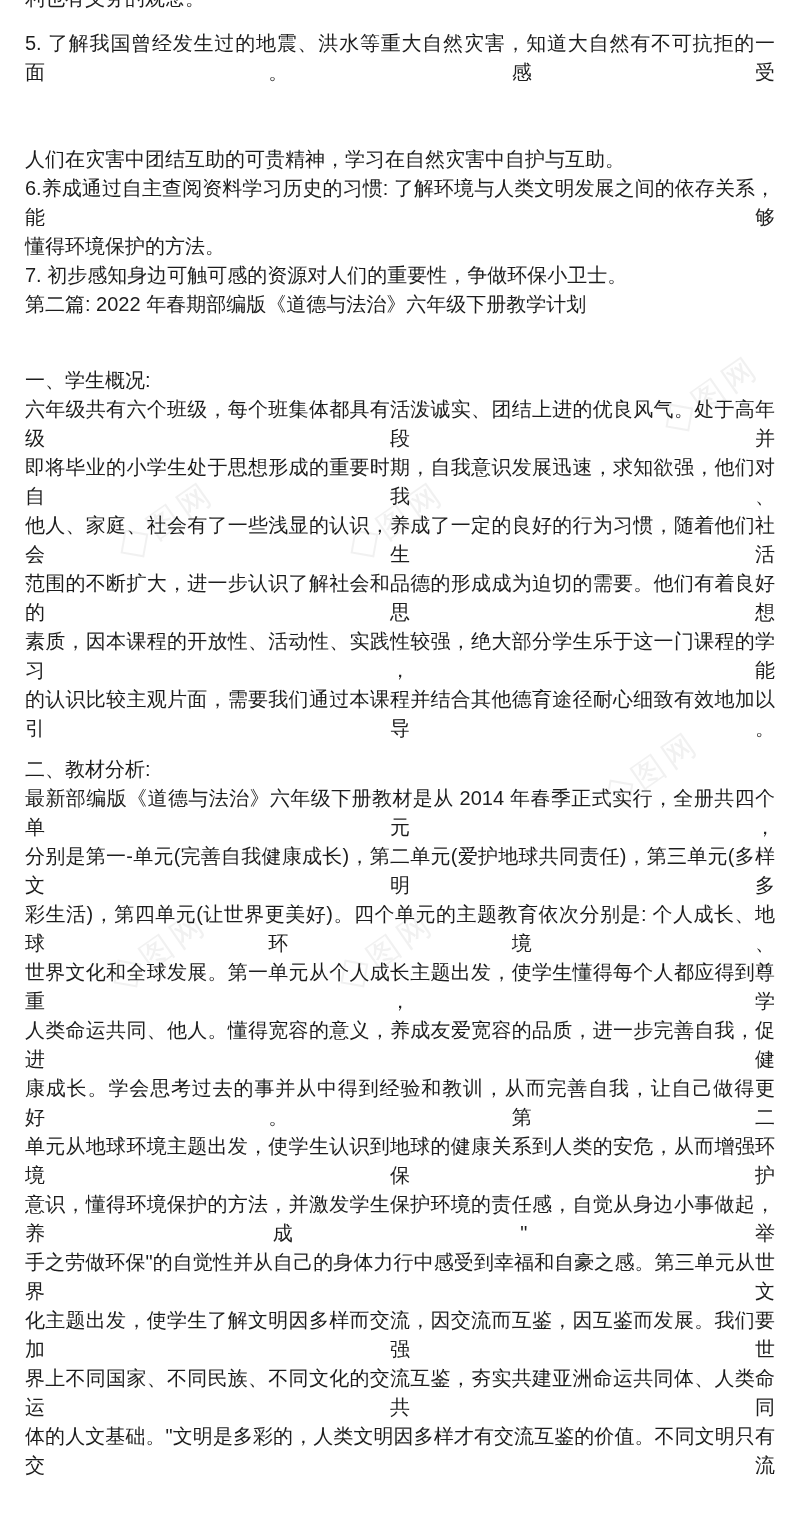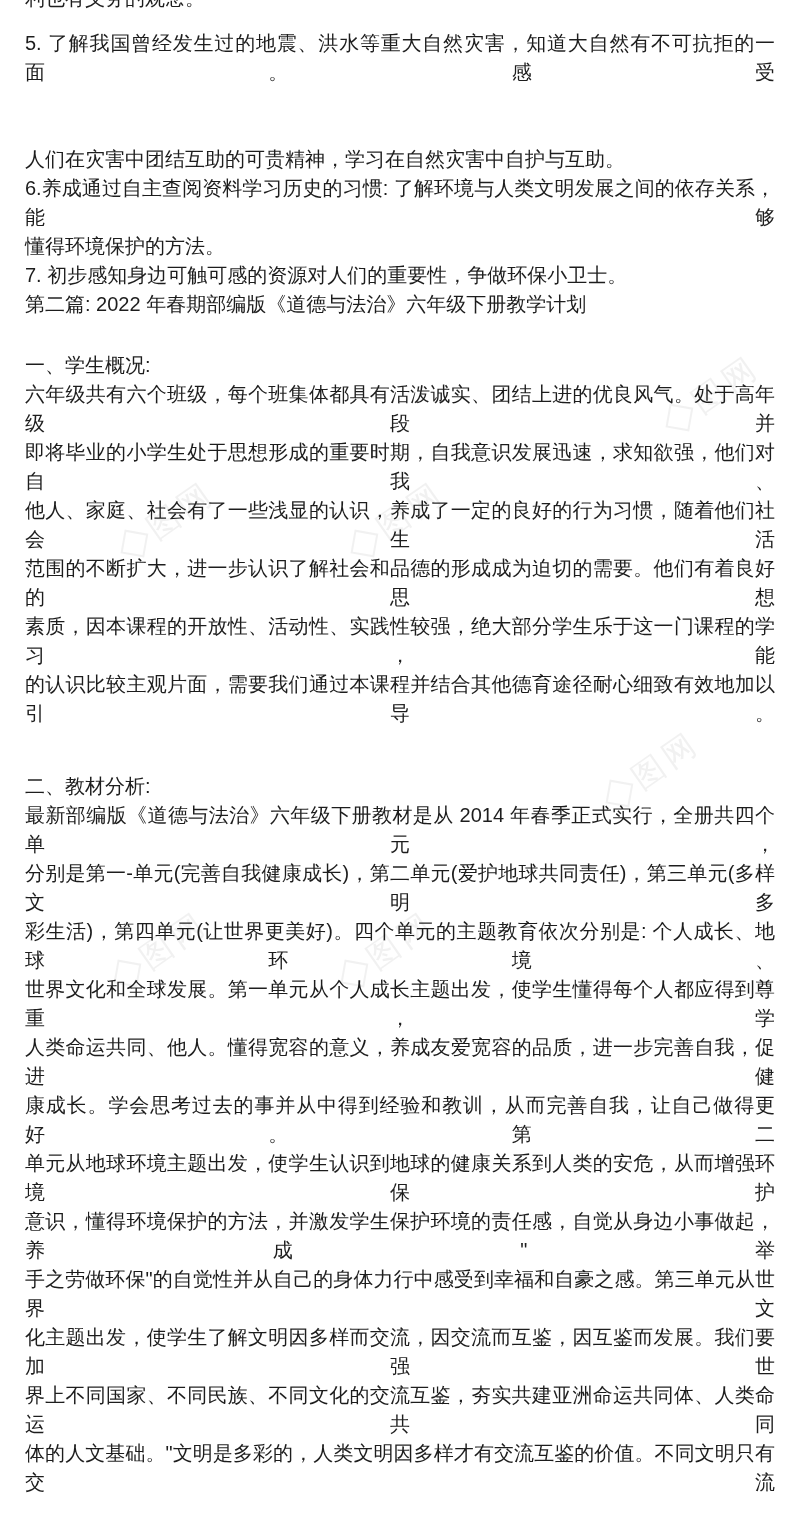--- a/index.html
+++ b/index.html
@@ -93,28 +93,28 @@
   <div class="doc" id="doc-body">
       <div class="line cut">
         <span>利也有义务的观念。</span>
       </div>
       <div class="line just"><span>5. 了解我国曾经发生过的地震、洪水等重大自然灾害，知道大自然有不可抗拒的一面。感受</span></div>
       <div class="line" style="margin-top: 58px;"><span>人们在灾害中团结互助的可贵精神，学习在自然灾害中自护与互助。</span></div>
       <div class="line just"><span>6.养成通过自主查阅资料学习历史的习惯: 了解环境与人类文明发展之间的依存关系，能够</span></div>
       <div class="line"><span>懂得环境保护的方法。</span></div>
       <div class="line"><span>7. 初步感知身边可触可感的资源对人们的重要性，争做环保小卫士。</span></div>
       <div class="line"><span>第二篇: 2022 年春期部编版《道德与法治》六年级下册教学计划</span></div>
-      <div class="line" style="margin-top: 32px;"><span>一、学生概况:</span></div>
+      <div class="line" style="margin-top: 47px;"><span>一、学生概况:</span></div>
       <div class="line just"><span>六年级共有六个班级，每个班集体都具有活泼诚实、团结上进的优良风气。处于高年级段并</span></div>
       <div class="line just"><span>即将毕业的小学生处于思想形成的重要时期，自我意识发展迅速，求知欲强，他们对自我、</span></div>
       <div class="line just"><span>他人、家庭、社会有了一些浅显的认识，养成了一定的良好的行为习惯，随着他们社会生活</span></div>
       <div class="line just"><span>范围的不断扩大，进一步认识了解社会和品德的形成成为迫切的需要。他们有着良好的思想</span></div>
       <div class="line just"><span>素质，因本课程的开放性、活动性、实践性较强，绝大部分学生乐于这一门课程的学习，能</span></div>
       <div class="line just"><span>的认识比较主观片面，需要我们通过本课程并结合其他德育途径耐心细致有效地加以引导。</span></div>
-      <div class="line" style="margin-top: 44px;"><span>二、教材分析:</span></div>
+      <div class="line" style="margin-top: 12px;"><span>二、教材分析:</span></div>
       <div class="line just"><span>最新部编版《道德与法治》六年级下册教材是从 2014 年春季正式实行，全册共四个单元，</span></div>
       <div class="line just"><span>分别是第一-单元(完善自我健康成长)，第二单元(爱护地球共同责任)，第三单元(多样文明多</span></div>
       <div class="line just"><span>彩生活)，第四单元(让世界更美好)。四个单元的主题教育依次分别是: 个人成长、地球环境、</span></div>
       <div class="line just"><span>世界文化和全球发展。第一单元从个人成长主题出发，使学生懂得每个人都应得到尊重，学</span></div>
       <div class="line just"><span>人类命运共同、他人。懂得宽容的意义，养成友爱宽容的品质，进一步完善自我，促进健</span></div>
       <div class="line just"><span>康成长。学会思考过去的事并从中得到经验和教训，从而完善自我，让自己做得更好。第二</span></div>
       <div class="line just"><span>单元从地球环境主题出发，使学生认识到地球的健康关系到人类的安危，从而增强环境保护</span></div>
       <div class="line just"><span>意识，懂得环境保护的方法，并激发学生保护环境的责任感，自觉从身边小事做起，养成"举</span></div>
       <div class="line just"><span>手之劳做环保"的自觉性并从自己的身体力行中感受到幸福和自豪之感。第三单元从世界文</span></div>
       <div class="line just"><span>化主题出发，使学生了解文明因多样而交流，因交流而互鉴，因互鉴而发展。我们要加强世</span></div>

